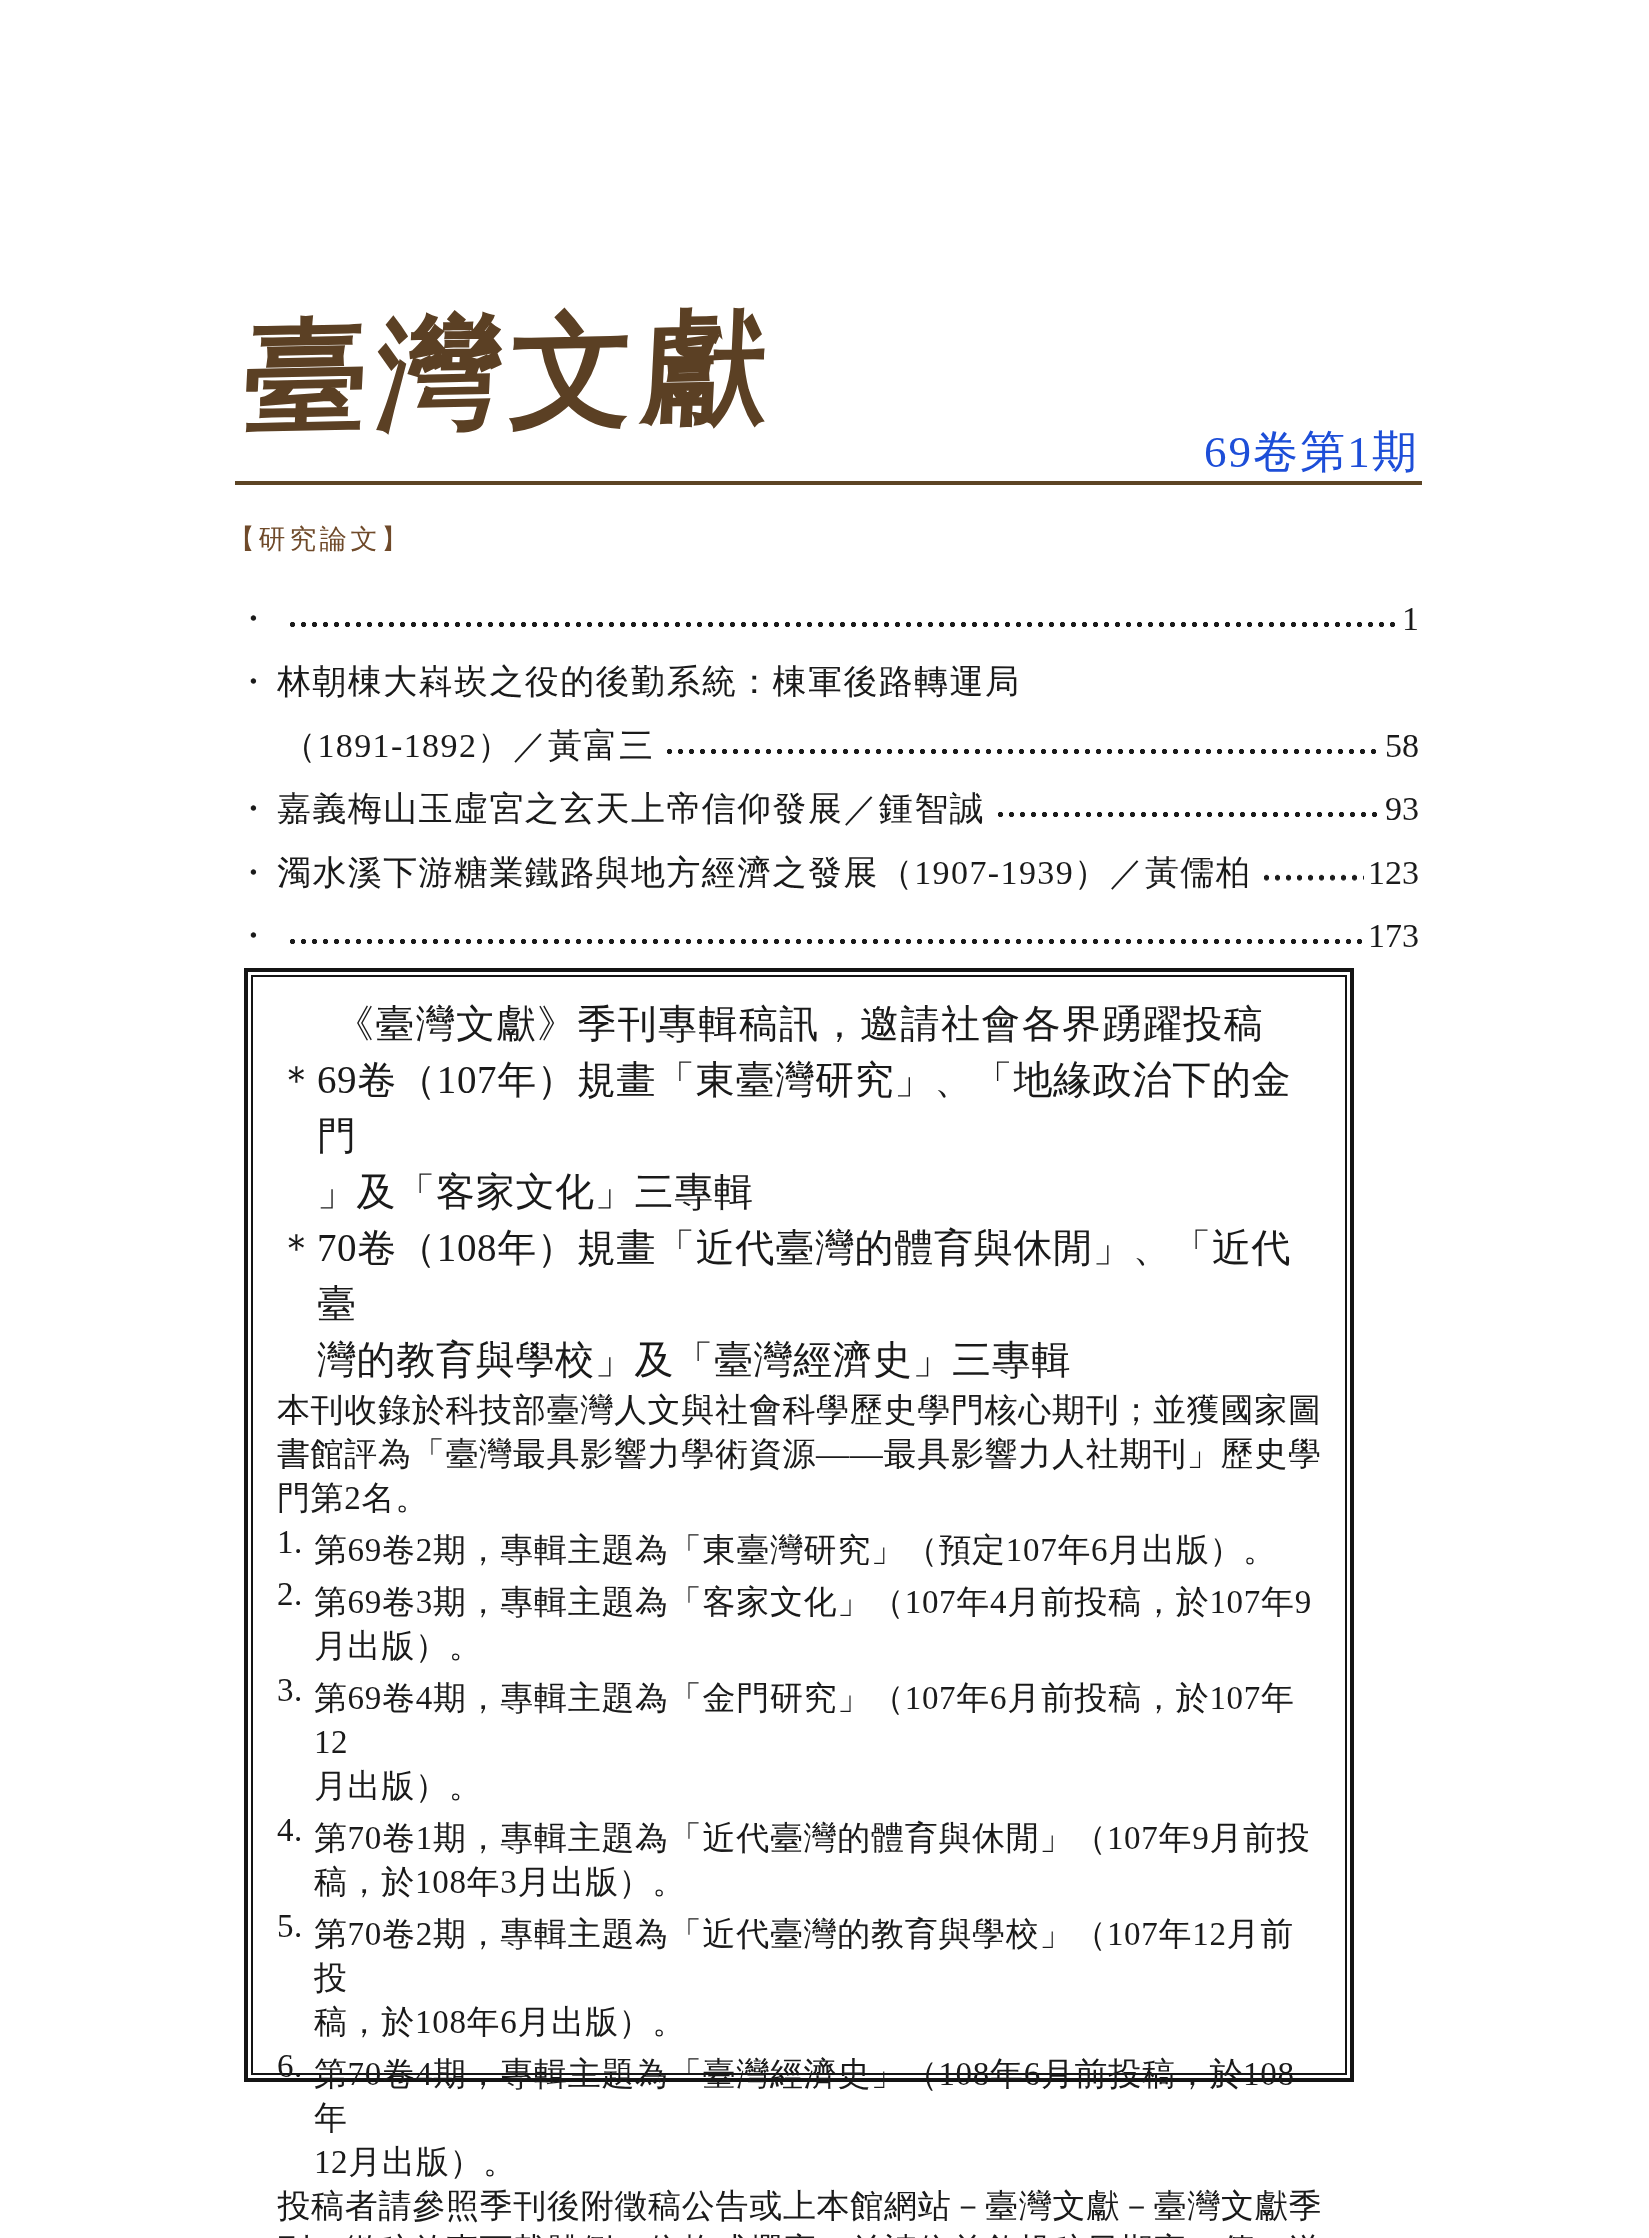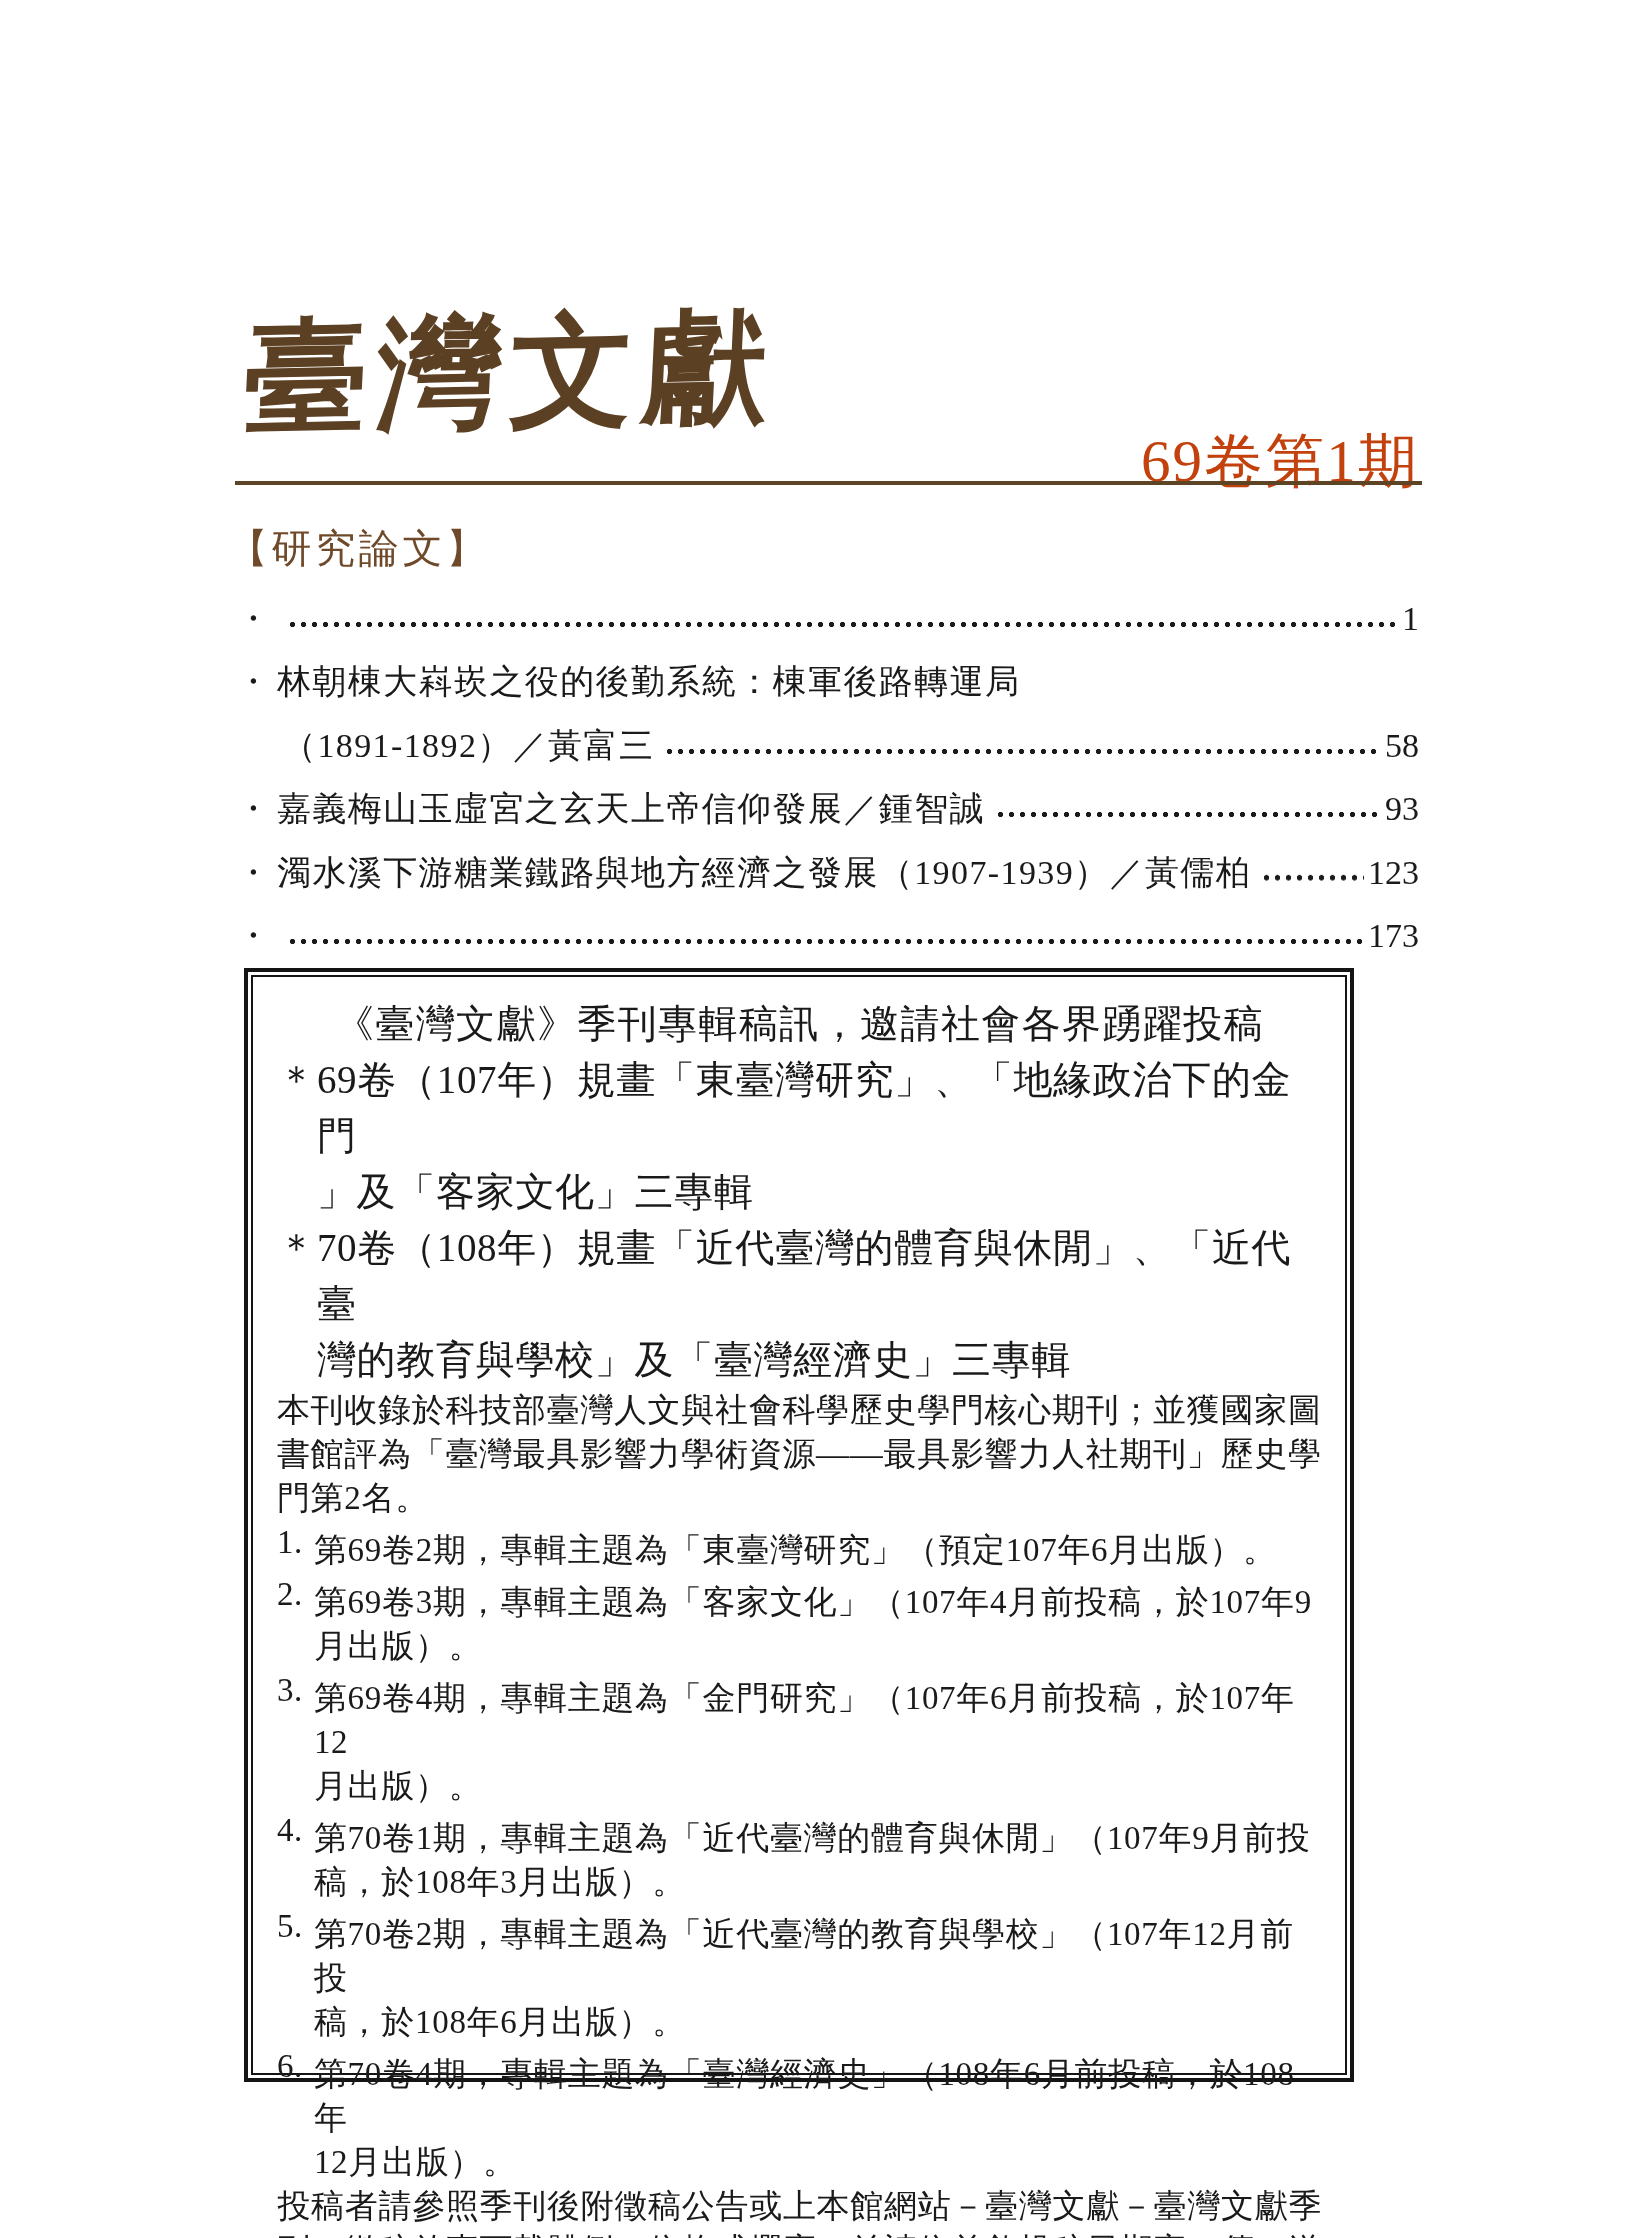--- a/index.html
+++ b/index.html
@@ -34,40 +34,40 @@
     color: #5b4024;
     letter-spacing: 10px;
     transform: rotate(-1.2deg) skewX(-4deg);
     transform-origin: left bottom;
     white-space: nowrap;
   }
   .issue-label {
     position: absolute;
     right: 230px;
     top: 422px;
-    font-size: 59px;
+    font-size: 45px;
     letter-spacing: 2.1px;
-    color: #c2410c;
+    color: #1d4ed8;
     white-space: nowrap;
   }
   .masthead-rule {
     position: absolute;
     left: 235px;
     top: 481px;
     width: 1187px;
     height: 4.3px;
     background: #5c4424;
   }
 
   
   .section-header {
     position: absolute;
     left: 228px;
     top: 521px;
-    font-size: 40px;
+    font-size: 27px;
     color: #6f4a2a;
     letter-spacing: 3.6px;
     white-space: nowrap;
   }
 
   
   .toc {
     position: absolute;
     left: 236px;
     top: 600px;

